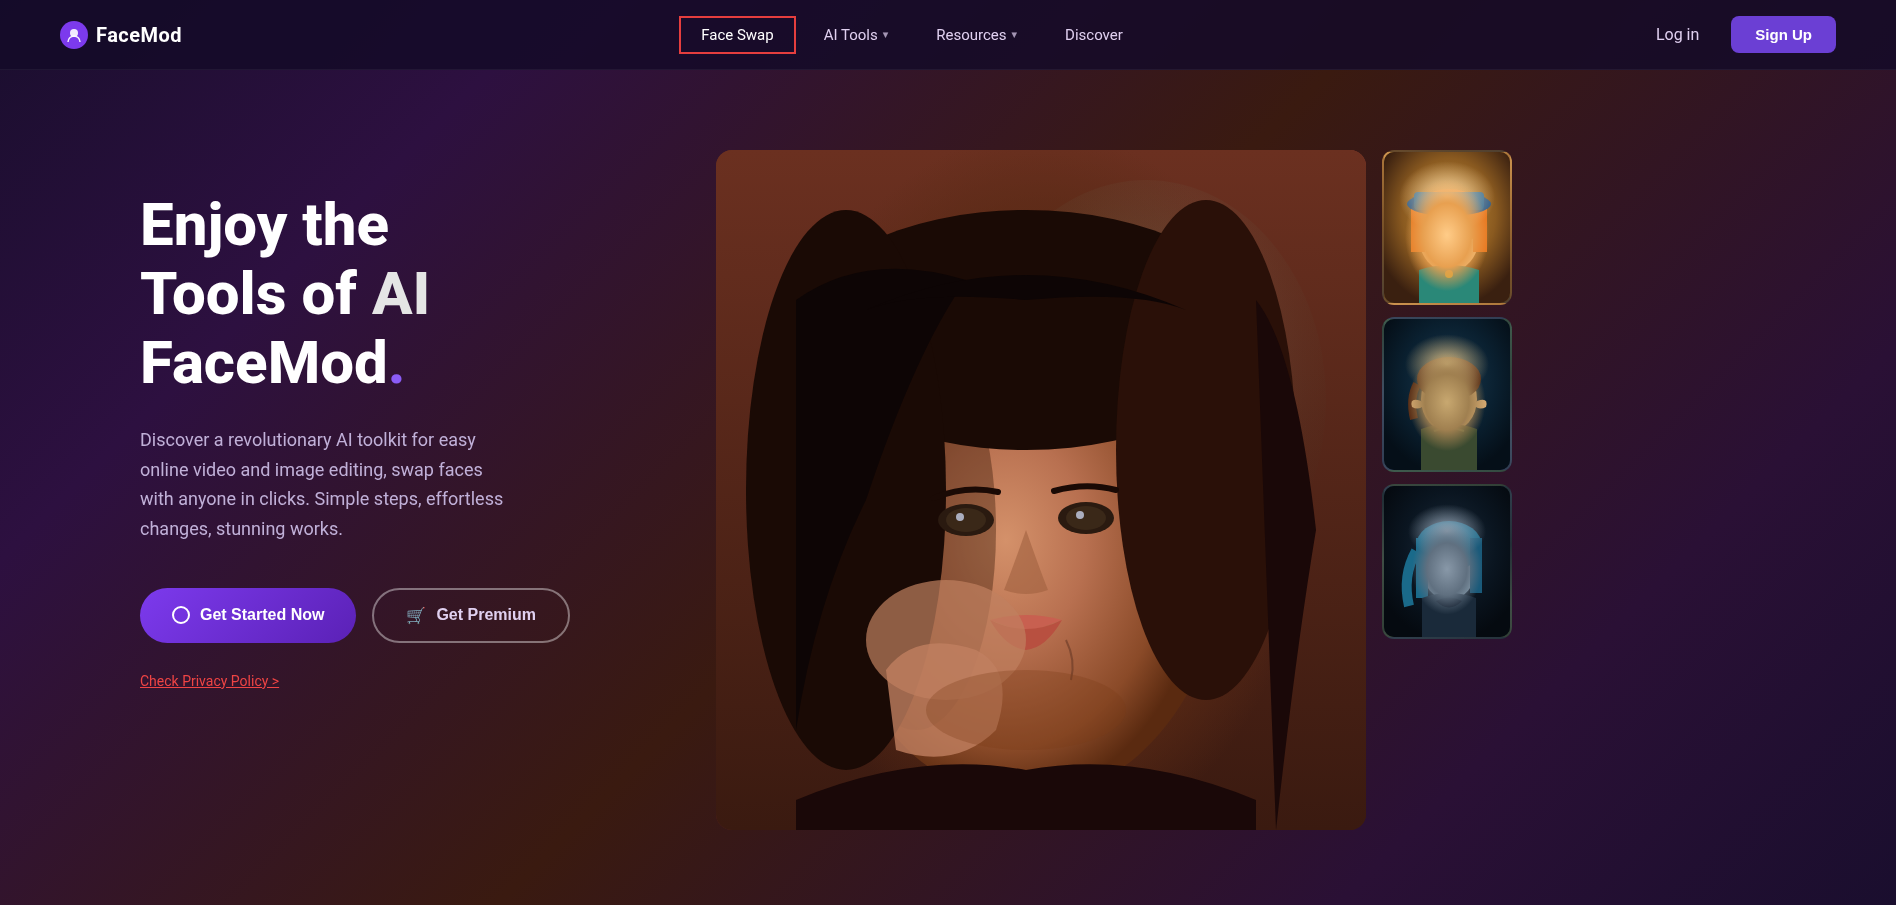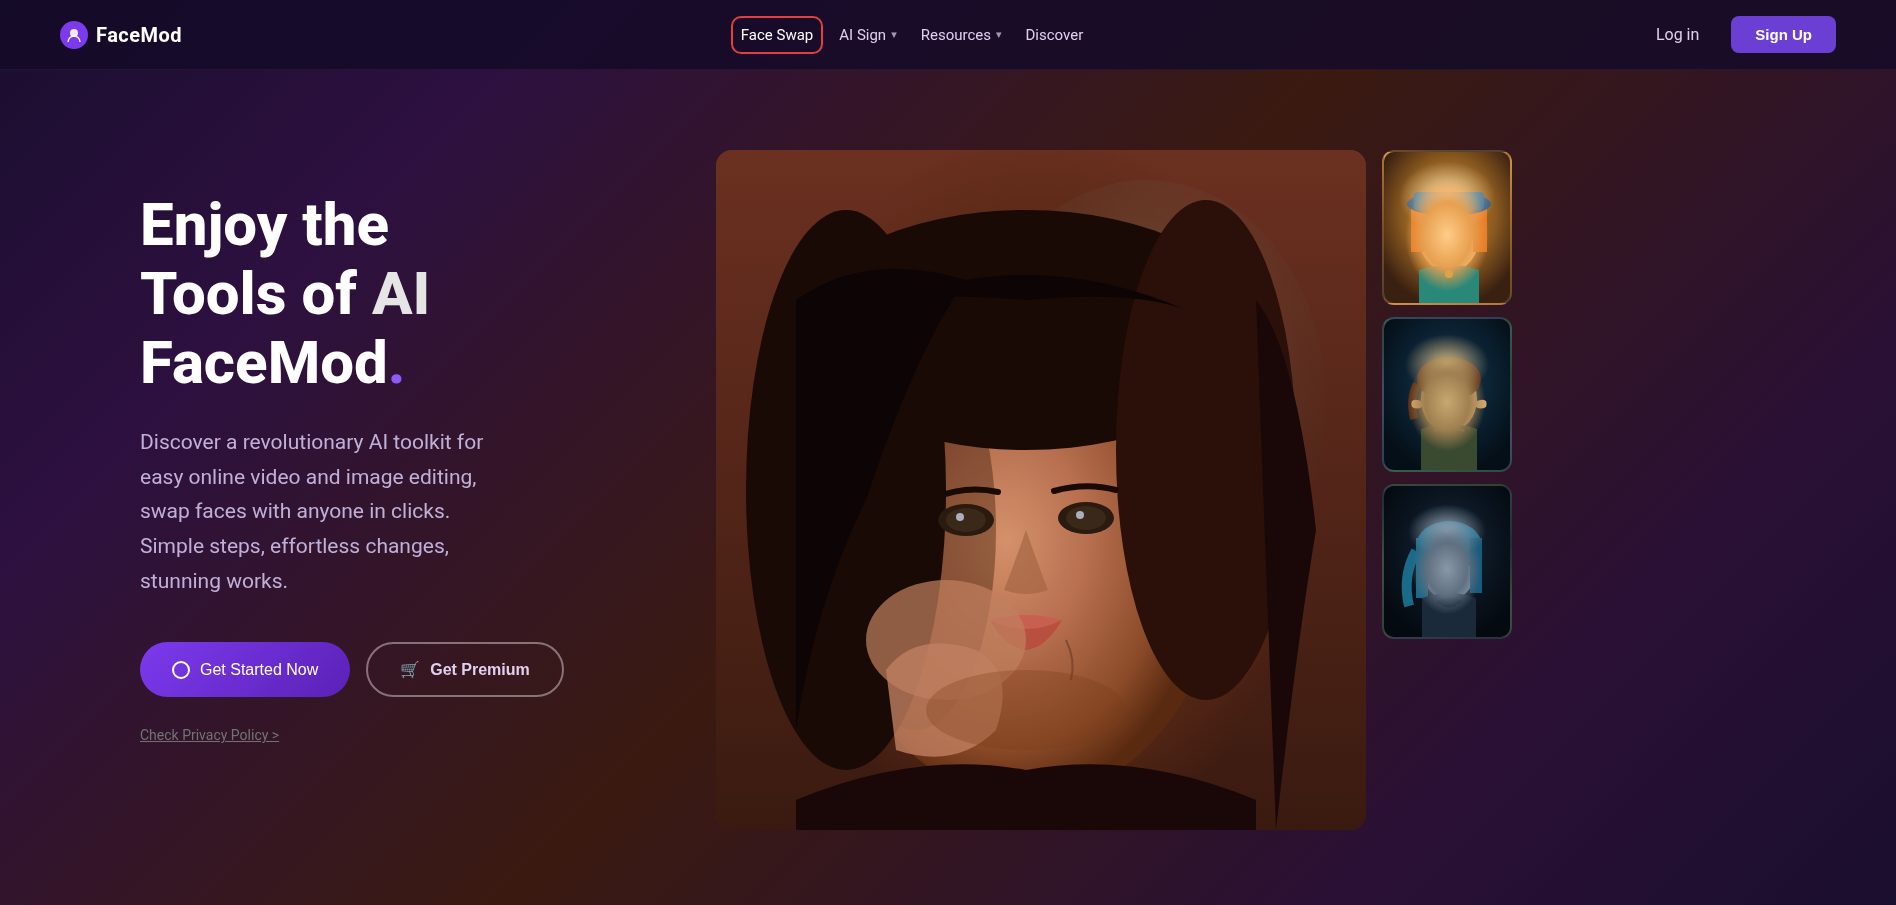--- a/index.html
+++ b/index.html
@@ -59,22 +59,22 @@
 
     .nav-center {
       display: flex;
       align-items: center;
       gap: 8px;
     }
 
     .nav-item {
       color: #e0d0f0;
       font-size: 15px;
-      padding: 8px 8px;
-      border-radius: 10px;
+      padding: 8px 20px;
+      border-radius: 0;
       cursor: pointer;
       display: flex;
       align-items: center;
       gap: 5px;
       text-decoration: none;
       transition: background 0.2s;
     }
 
     .nav-item.active {
       border: 2px solid #e53e3e;
@@ -139,21 +139,21 @@
     .hero-title .facemod-highlight {
       color: white;
     }
 
     .hero-title .dot {
       color: #8b5cf6;
     }
 
     .hero-desc {
       color: #c0b0d8;
-      font-size: 21px;
+      font-size: 18px;
       line-height: 1.65;
       margin-bottom: 44px;
       max-width: 370px;
     }
 
     .hero-buttons {
       display: flex;
       gap: 16px;
       margin-bottom: 28px;
     }
@@ -161,42 +161,42 @@
     .btn-get-started {
       display: flex;
       align-items: center;
       gap: 10px;
       background: linear-gradient(135deg, #7c3aed, #5b21b6);
       color: white;
       border: none;
       border-radius: 50px;
       padding: 16px 32px;
       font-size: 16px;
-      font-weight: 400;
+      font-weight: 700;
       cursor: pointer;
       transition: opacity 0.2s;
     }
 
     .btn-get-premium {
       display: flex;
       align-items: center;
       gap: 10px;
       background: transparent;
       color: #e0d0f0;
       border: 2px solid rgba(255,255,255,0.4);
       border-radius: 50px;
       padding: 16px 32px;
       font-size: 16px;
       font-weight: 600;
       cursor: pointer;
       transition: border-color 0.2s;
     }
 
     .privacy-link {
-      color: #737373;
+      color: #ef4444;
       font-size: 14px;
       text-decoration: underline;
       cursor: pointer;
     }
 
     
     .hero-image-section {
       display: flex;
       gap: 16px;
       align-items: flex-start;
@@ -321,21 +321,21 @@
       </svg>
     </div>
     <span class="logo-text">FaceMod</span>
   </div>
 
   <div class="nav-center">
     <a class="nav-item active">
       <span>Face Swap</span>
     </a>
     <a class="nav-item">
-      <span>AI Sign</span>
+      <span>AI Tools</span>
       <span class="chevron">▾</span>
     </a>
     <a class="nav-item">
       <span>Resources</span>
       <span class="chevron">▾</span>
     </a>
     <a class="nav-item">
       <span>Discover</span>
     </a>
   </div>

